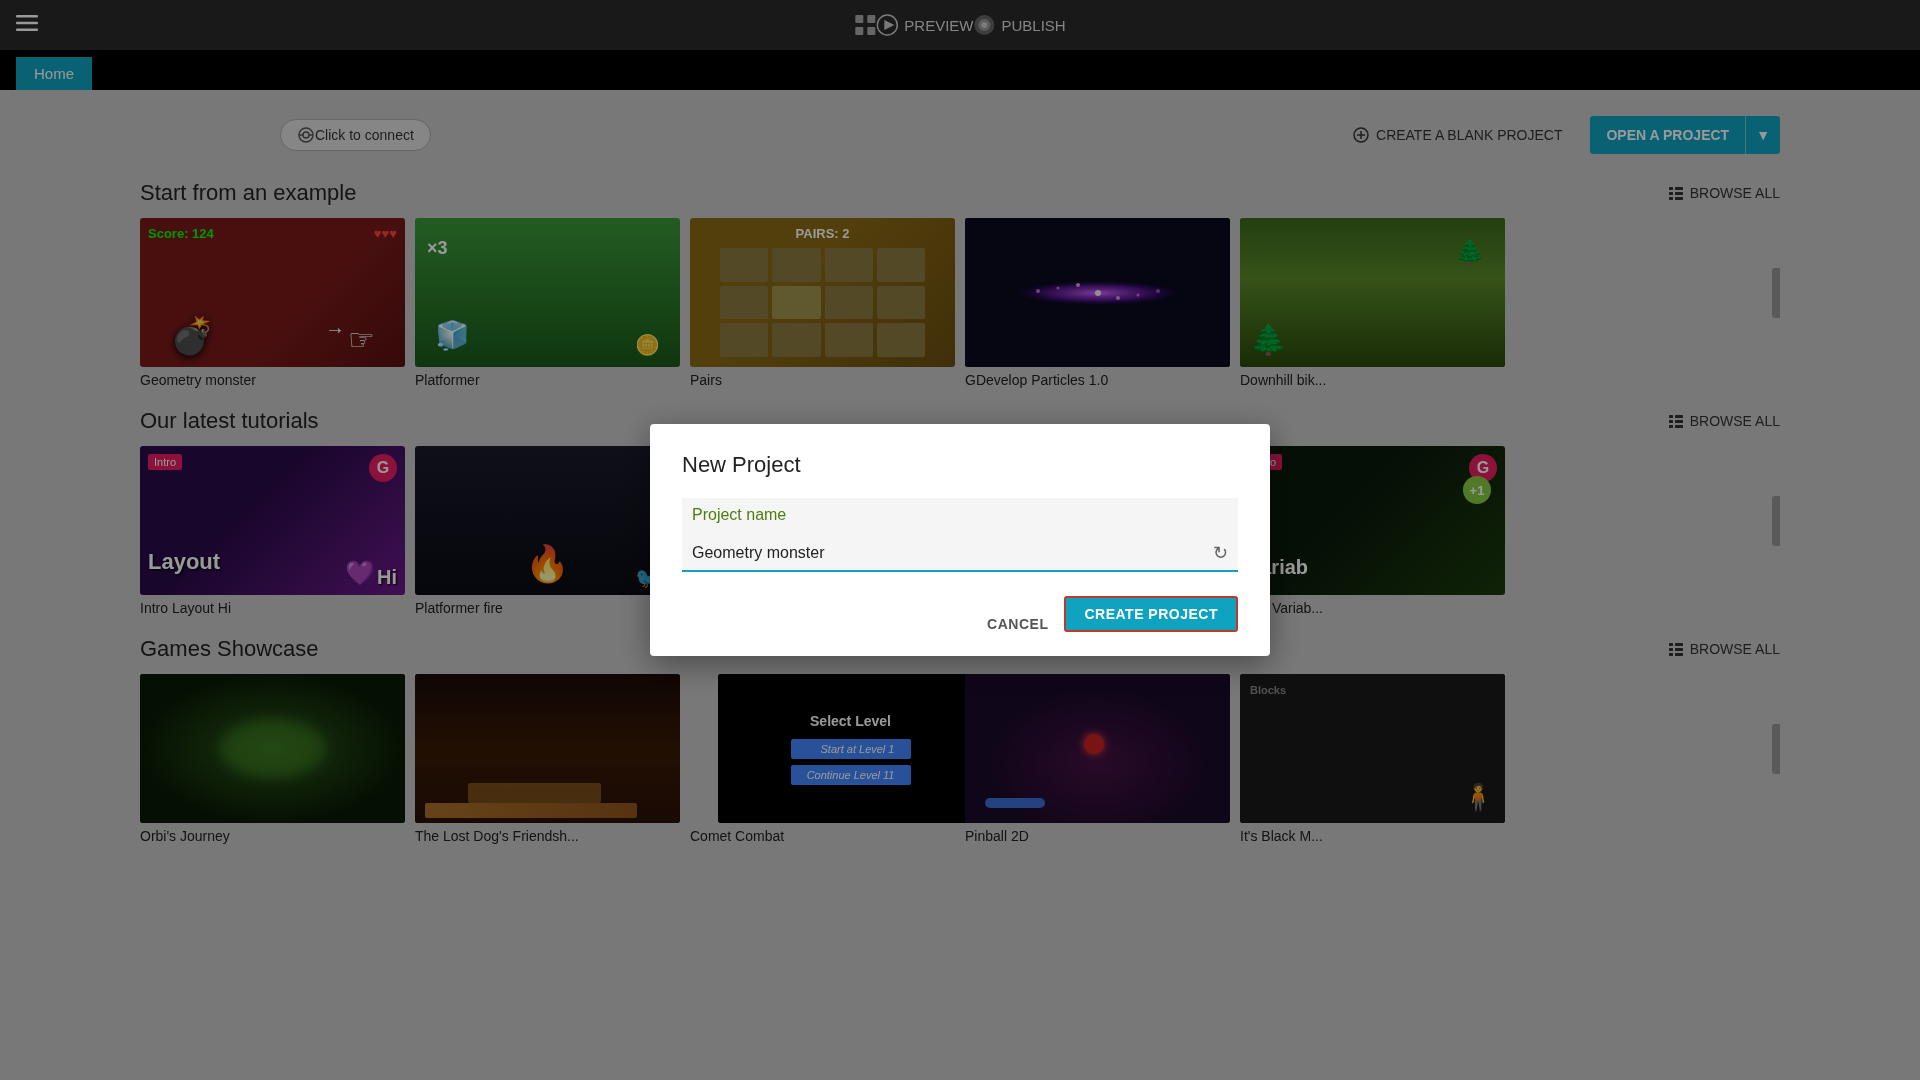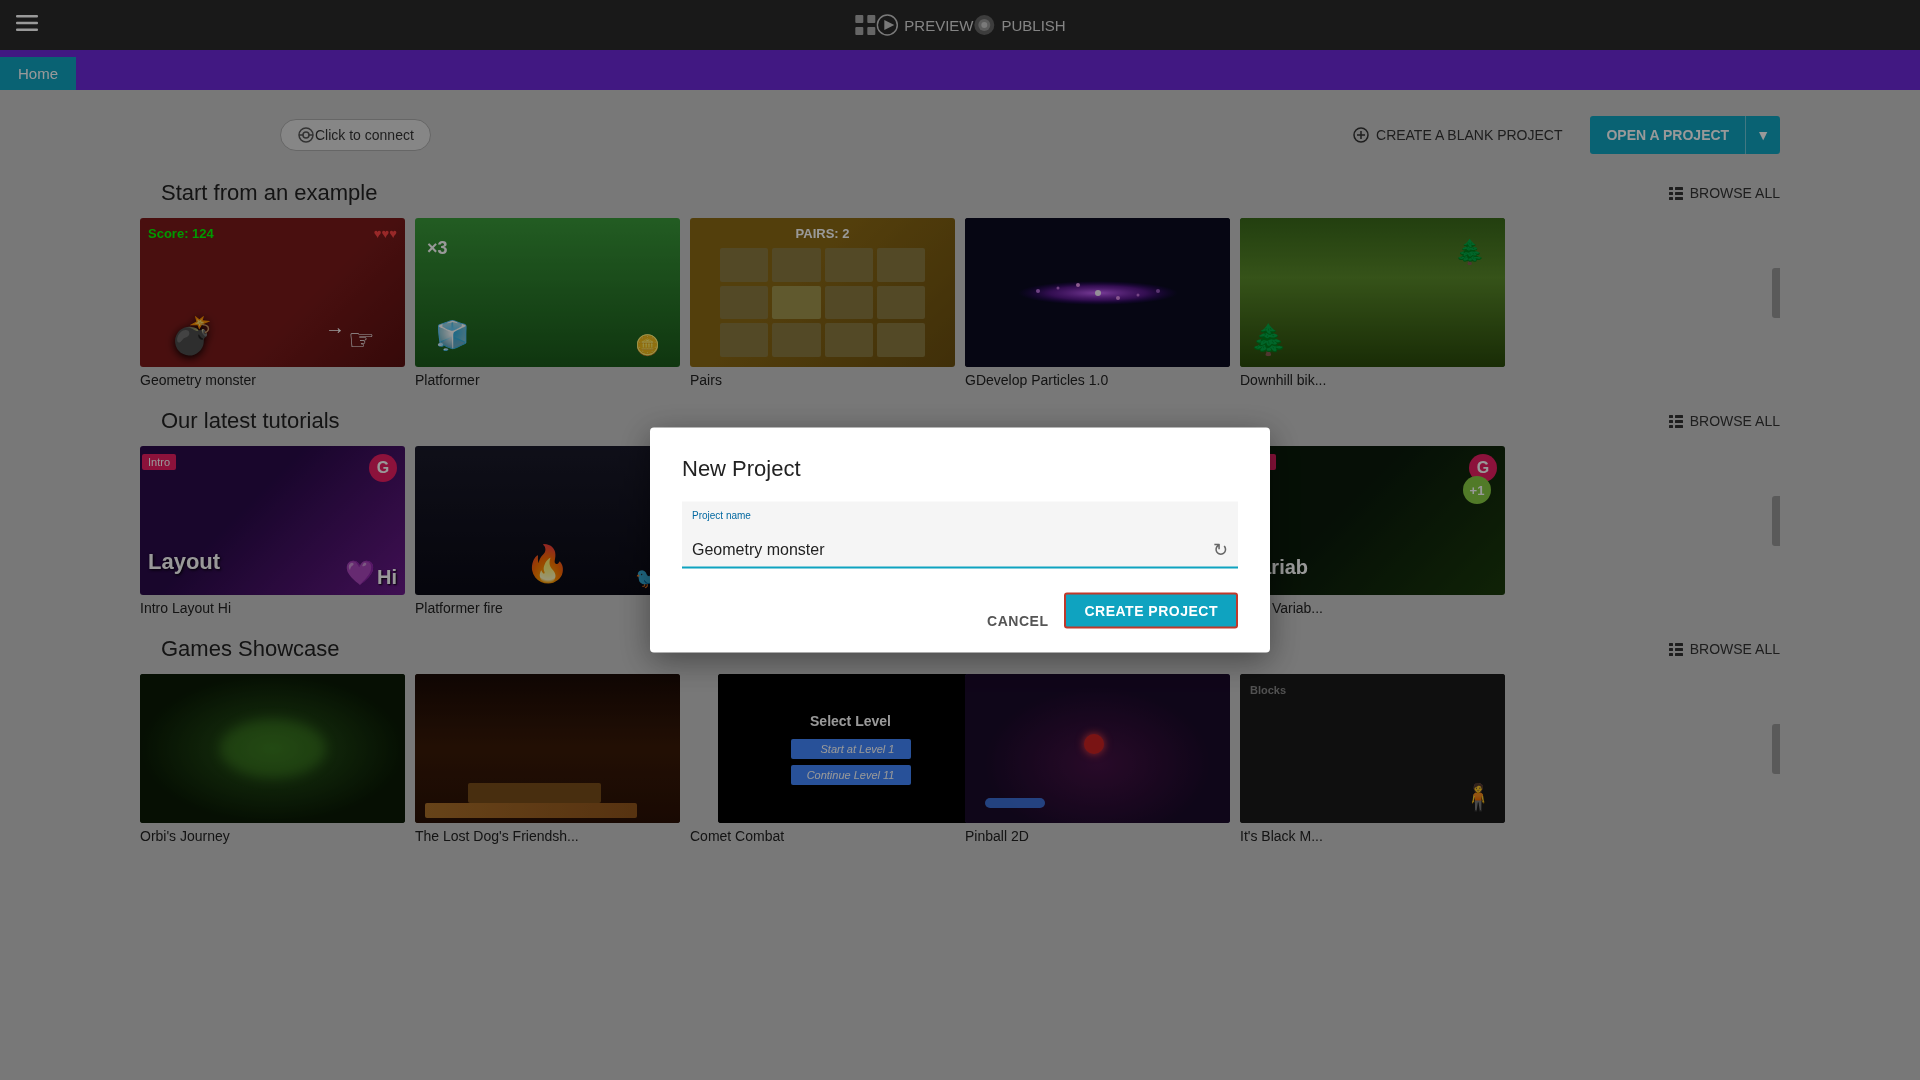--- a/index.html
+++ b/index.html
@@ -131,21 +131,20 @@
       display: flex;
       align-items: center;
       justify-content: space-between;
       margin-bottom: 12px;
       margin-top: 20px;
     }
     .section-title {
       font-size: 22px;
       font-weight: 400;
       color: #222;
-      margin-left: 21px;
     }
     .browse-all {
       display: flex;
       align-items: center;
       gap: 6px;
       font-size: 14px;
       color: #333;
       cursor: pointer;
     }
 
@@ -214,22 +213,22 @@
       margin-bottom: 20px;
     }
     .field-group {
       background: #f5f5f5;
       border-bottom: 2px solid #0fa3c0;
       padding: 8px 10px 6px 10px;
       position: relative;
       margin-bottom: 24px;
     }
     .field-label {
-      font-size: 10px;
-      color: #0369a1;
+      font-size: 16px;
+      color: #4d7c0f;
       margin-bottom: 18px;
     }
     .field-row {
       display: flex;
       align-items: center;
     }
     .field-input {
       flex: 1;
       border: none;
       background: transparent;
@@ -266,23 +265,24 @@
       padding: 8px 18px;
       font-size: 14px;
       font-weight: 700;
       cursor: pointer;
       letter-spacing: 0.5px;
     }
 
     
     .tabs-row {
       display: flex;
-      background: #6d28d9;
+      background: #000000;
       height: 40px;
       align-items: flex-end;
+      padding-left: 16px;
     }
     .card-score {
       position: absolute;
       top: 8px;
       left: 8px;
       color: #0f0;
       font-size: 13px;
       font-weight: 700;
     }
     .card-hearts {
@@ -290,21 +290,21 @@
       top: 8px;
       right: 8px;
       color: #f44;
       font-size: 13px;
     }
 
     
     .tut-intro {
       position: absolute;
       top: 8px;
-      left: 2px;
+      left: 8px;
       background: #e91e63;
       color: #fff;
       font-size: 11px;
       padding: 2px 6px;
       border-radius: 2px;
     }
     .tut-title {
       position: absolute;
       bottom: 20px;
       left: 8px;

